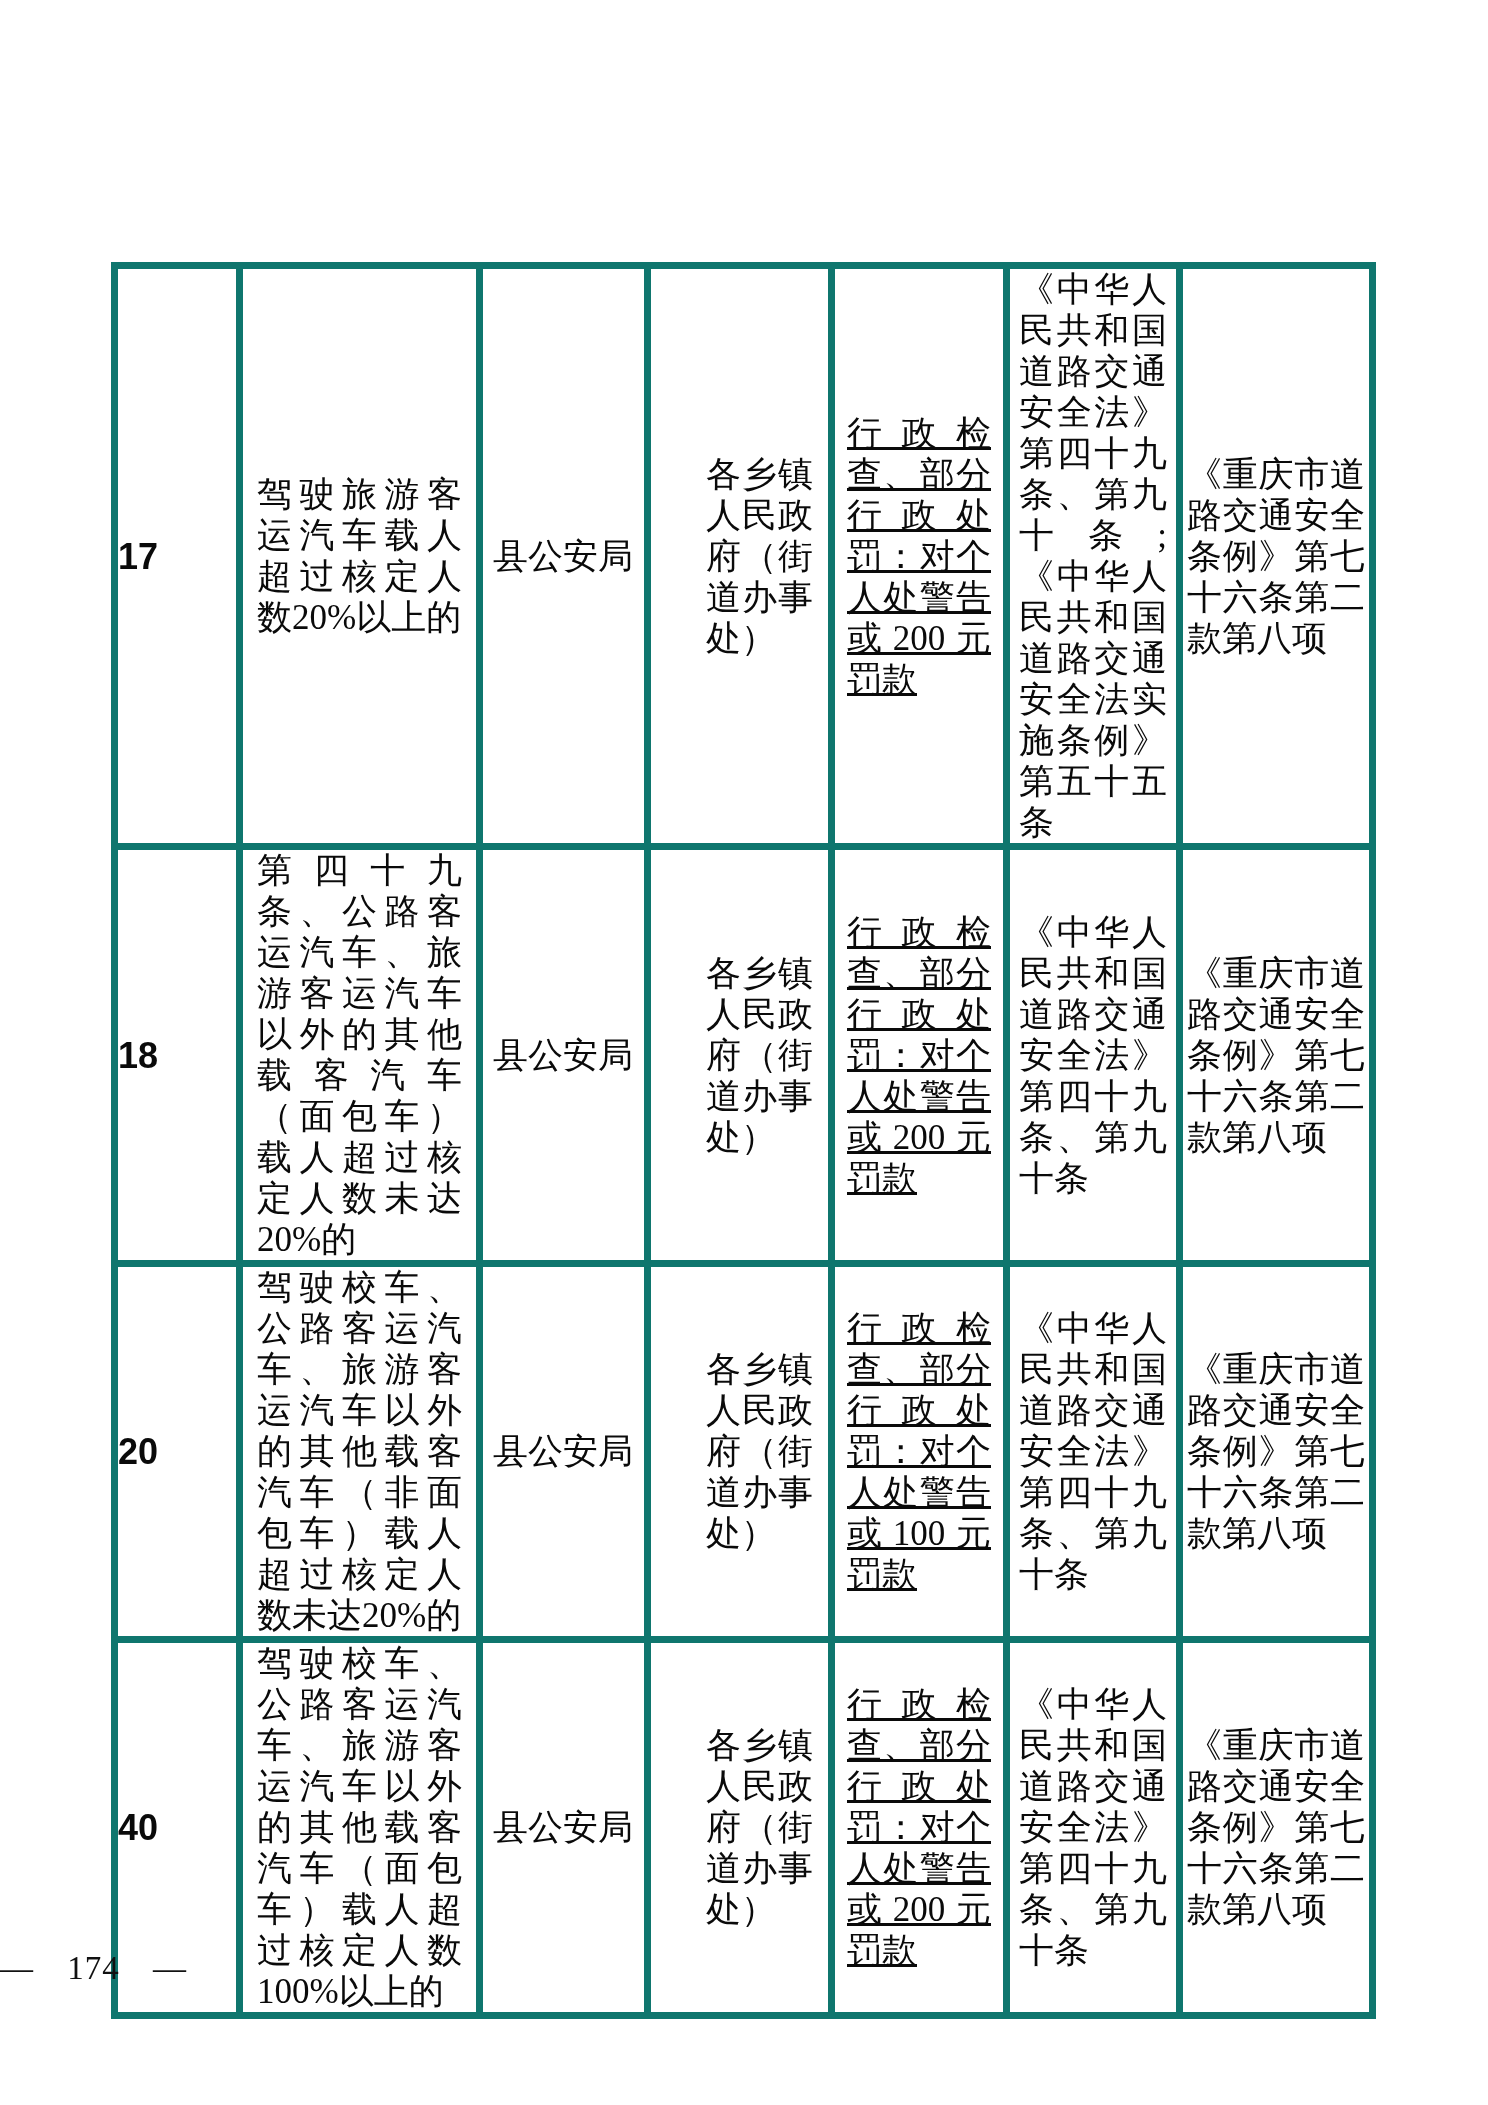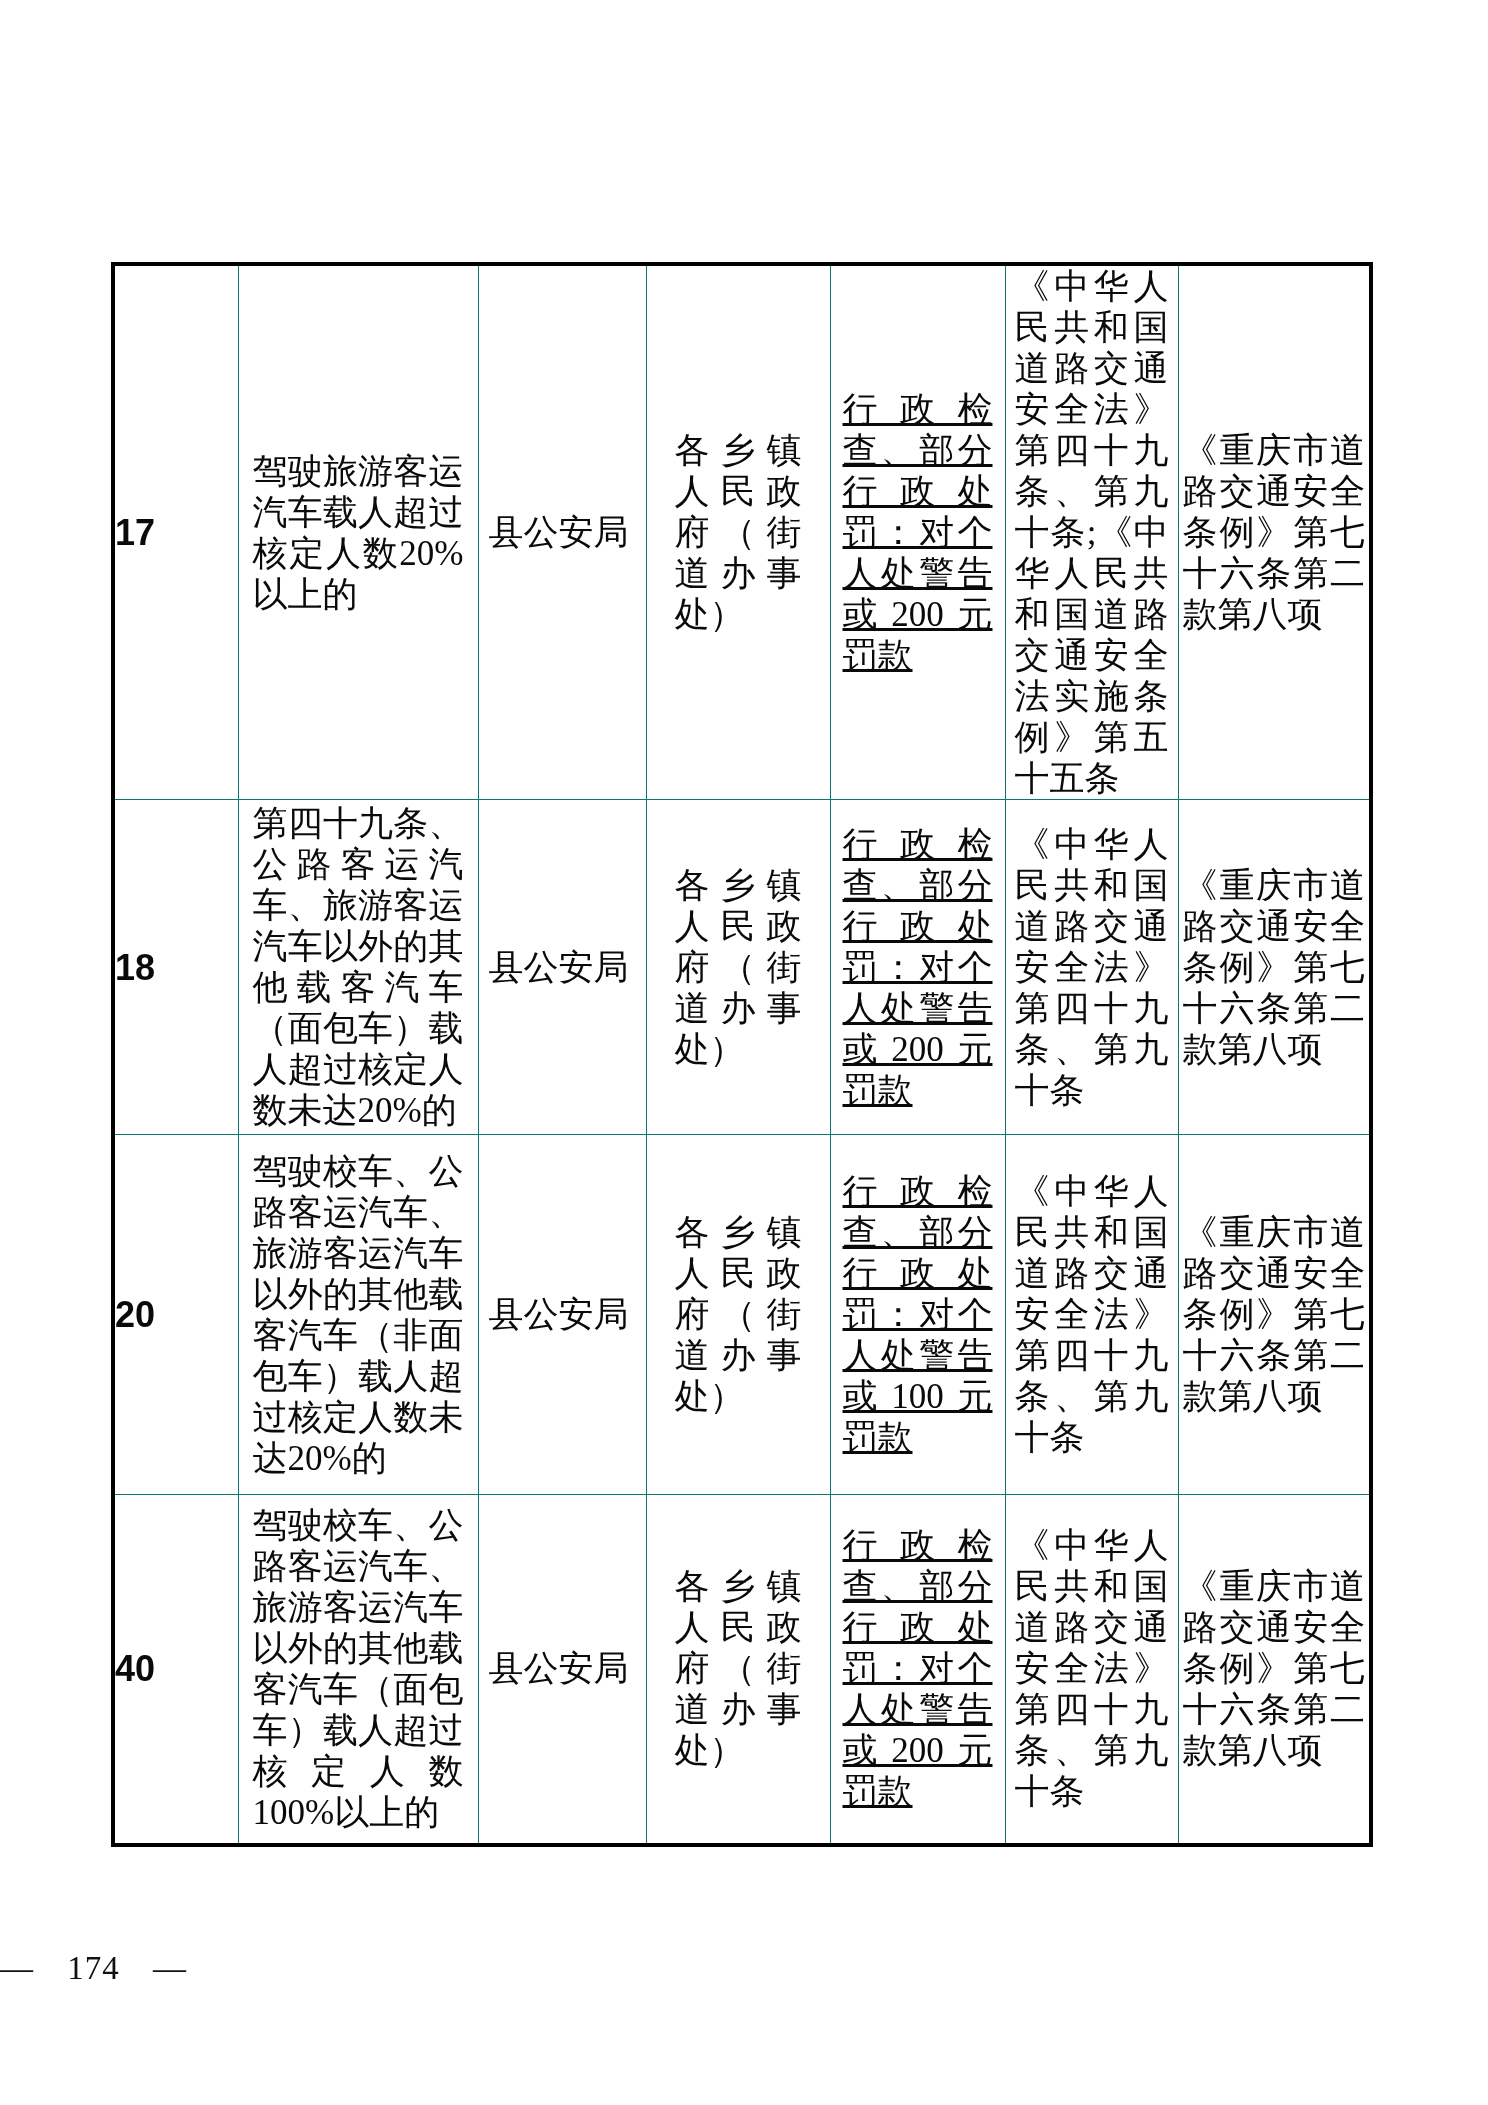--- a/index.html
+++ b/index.html
@@ -1,30 +1,30 @@
 <!DOCTYPE html>
 <html><head>
 <meta charset="utf-8">
 <style>
   html,body{margin:0;padding:0;background:#ffffff;}
   .page{position:relative;width:1488px;height:2105px;background:#ffffff;overflow:hidden;
         font-family:"Liberation Serif", serif;color:#0a0a0a;}
   table.penalty-table{position:absolute;left:111px;top:262px;width:1259px;
         border-collapse:collapse;table-layout:fixed;border:4px solid #000;}
-  td{border:1px solid #0f766e;vertical-align:middle;padding:0;
+  td{border:7px solid #0f766e;vertical-align:middle;padding:0;
      font-family:"Liberation Serif", serif;font-size:35px;line-height:41px;color:#0a0a0a;}
   tr.r17{height:533px;}
   tr.r18{height:335px;}
   tr.r19{height:360px;}
   tr.r20{height:350px;}
   .ct{text-align:justify;text-justify:inter-ideograph;}
   td.c-no{font-family:"Liberation Sans", sans-serif;font-size:36px;font-weight:bold;}
   td.c-viol  .ct{padding:0 14px;}
   td.c-agency .ct{padding:0 10px;}
-  td.c-town  .ct{padding:0 28px;}
+  td.c-town  .ct{padding:0 15px;margin-left:40px;}
   td.c-pen   .ct{padding:0 12px;text-decoration:underline;}
   td.c-nat   .ct{padding:0 9px;}
   td.c-loc   .ct{padding:0 4px;}
   .page-footer{position:absolute;top:1950px;left:0;width:100%;
         font-family:"Liberation Serif", serif;font-size:33px;color:#111;
         word-spacing:24px;letter-spacing:1px;}
 </style>
 </head>
 <body>
 

